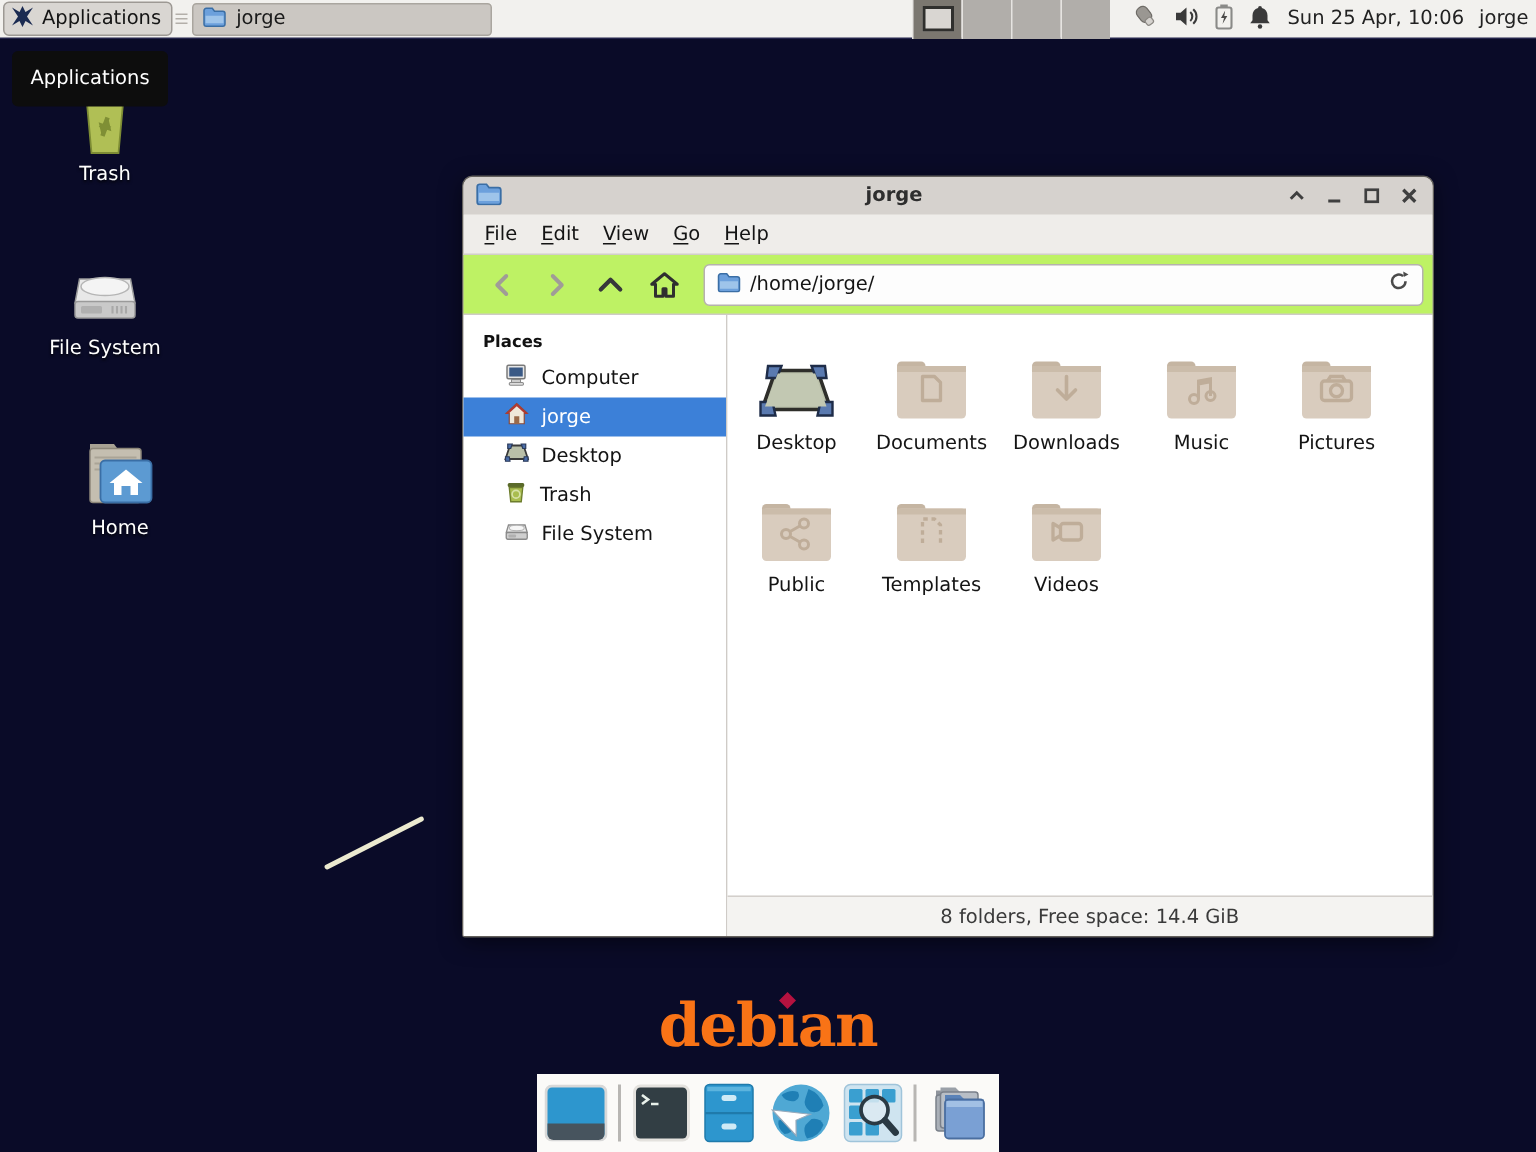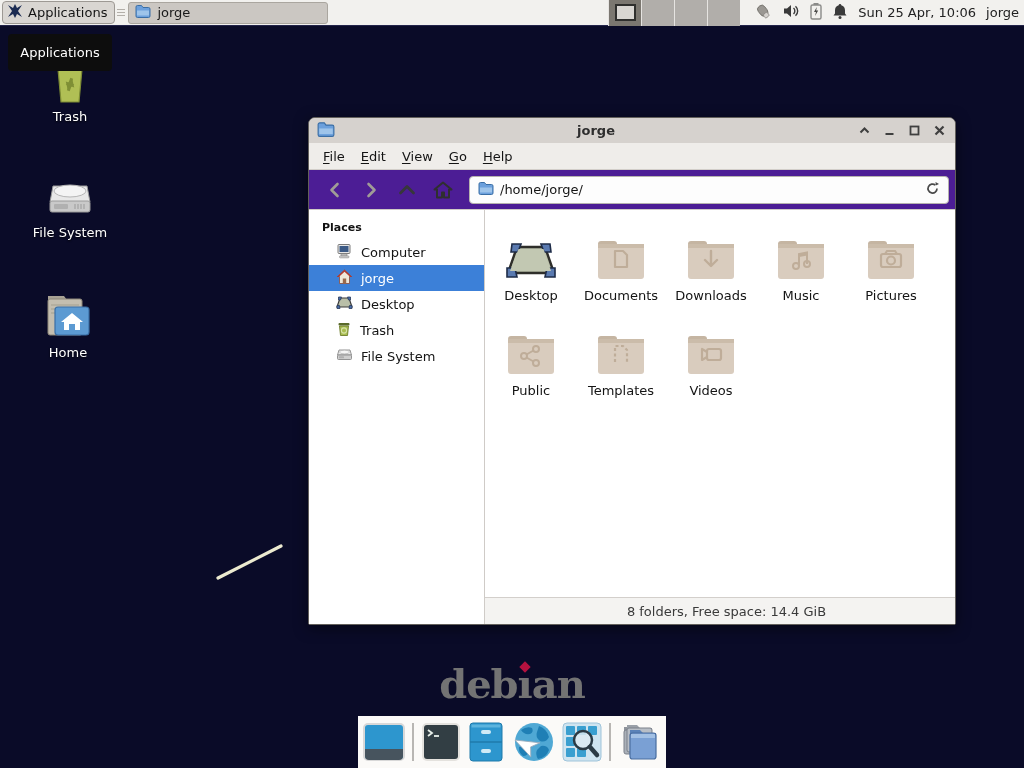--- a/index.html
+++ b/index.html
@@ -42,38 +42,38 @@
     position:absolute; left:8px; top:34px; width:104px; height:37px;
     background:#0d0d0d; border-radius:4px; z-index:50;
     color:#fff; display:flex; align-items:center; justify-content:center; font-size:13px;
   }
   
   .dicon { position:absolute; width:120px; text-align:center; }
   .dicon .ic { display:flex; justify-content:center; }
   .dicon .lbl { margin-top:5px; color:#fff; font-size:13px; text-shadow:0 1px 2px rgba(0,0,0,.9); }
   #dicon-trash { left:10px; top:56px; }
   #dicon-fs    { left:10px; top:168px; }
-  #dicon-home  { left:8px;  top:290px; }
+  #dicon-home  { left:20px;  top:290px; }
   
   .stroke-svg { position:absolute; left:210px; top:538px; }
   
   .window {
     position:absolute; left:308px; top:117px; width:648px; height:508px;
     background:#d6d2ce; border:1px solid #63605c; border-radius:7px 7px 2px 2px;
     box-shadow:0 3px 14px rgba(0,0,0,.5);
     display:flex; flex-direction:column;
   }
   .titlebar { height:25px; display:flex; align-items:center; padding:0 8px; border-radius:6px 6px 0 0; background:#d6d2ce; }
   .titlebar .title { flex:1; text-align:center; font-weight:bold; font-size:13px; color:#2e2e2e; }
   .winctl { display:flex; align-items:center; gap:10px; }
   .winctl span { width:15px; height:15px; display:flex; align-items:center; justify-content:center; }
   .menubar { height:27px; background:#efedea; display:flex; align-items:center; padding-left:6px; border-bottom:1px solid #d2cec9; }
   .menubar .mi { padding:4px 8px; font-size:13px; color:#141414; }
   .menubar .mi u { text-decoration-thickness:1px; text-underline-offset:2px; }
-  .toolbar { height:40px; background:#4c1d95; display:flex; align-items:center; border-bottom:1px solid #cfcbc6; padding-left:8px; }
+  .toolbar { height:40px; background:#bef264; display:flex; align-items:center; border-bottom:1px solid #cfcbc6; padding-left:8px; }
   .navbtn { width:36px; height:32px; display:flex; align-items:center; justify-content:center; }
   .pathbar {
     margin-left:8px; width:480px; height:28px; background:#fdfdfd;
     border:1px solid #b6b2ae; border-radius:4px;
     display:flex; align-items:center; gap:6px; padding:0 8px;
   }
   .pathbar .ptext { flex:1; font-size:13px; color:#141414; }
   .content { flex:1; display:flex; min-height:0; }
   
   .sidebar { width:176px; background:#fff; border-right:1px solid #cfcbc7; padding-top:5px; }
@@ -86,21 +86,21 @@
   .fcell { display:flex; flex-direction:column; align-items:center; }
   .fcell .icw { height:52px; display:flex; align-items:flex-end; justify-content:center; }
   .fcell .flbl { margin-top:8px; font-size:13px; color:#141414; white-space:nowrap; }
   .statusbar {
     height:27px; background:#f4f3f1; border-top:1px solid #d3cfcb;
     display:flex; align-items:center; padding-left:13px; font-size:13px; color:#3a3a3a;justify-content:center;
   }
   
   .debian { position:absolute; left:0; top:660px; width:1024px; text-align:center;
     font-family:"DejaVu Serif","Liberation Serif",serif; font-weight:bold;
-    font-size:40px; color:#737373; letter-spacing:-1px; }
+    font-size:40px; color:#f97316; letter-spacing:-1px; }
   .debian .di { position:relative; }
   .debian .di .dot { position:absolute; left:50%; top:3px; width:8px; height:8px;
     background:#b5123f; transform:translateX(-50%) rotate(45deg); }
   
   .dock {
     position:absolute; left:358px; top:716px; width:308px; height:52px;
     background:#fbfaf8; display:flex; align-items:center; justify-content:center; gap:7px;
   }
   .dock .dsep { width:2px; height:38px; background:#b8b6b3; }
   .dock .ditem { display:flex; align-items:center; justify-content:center; }

